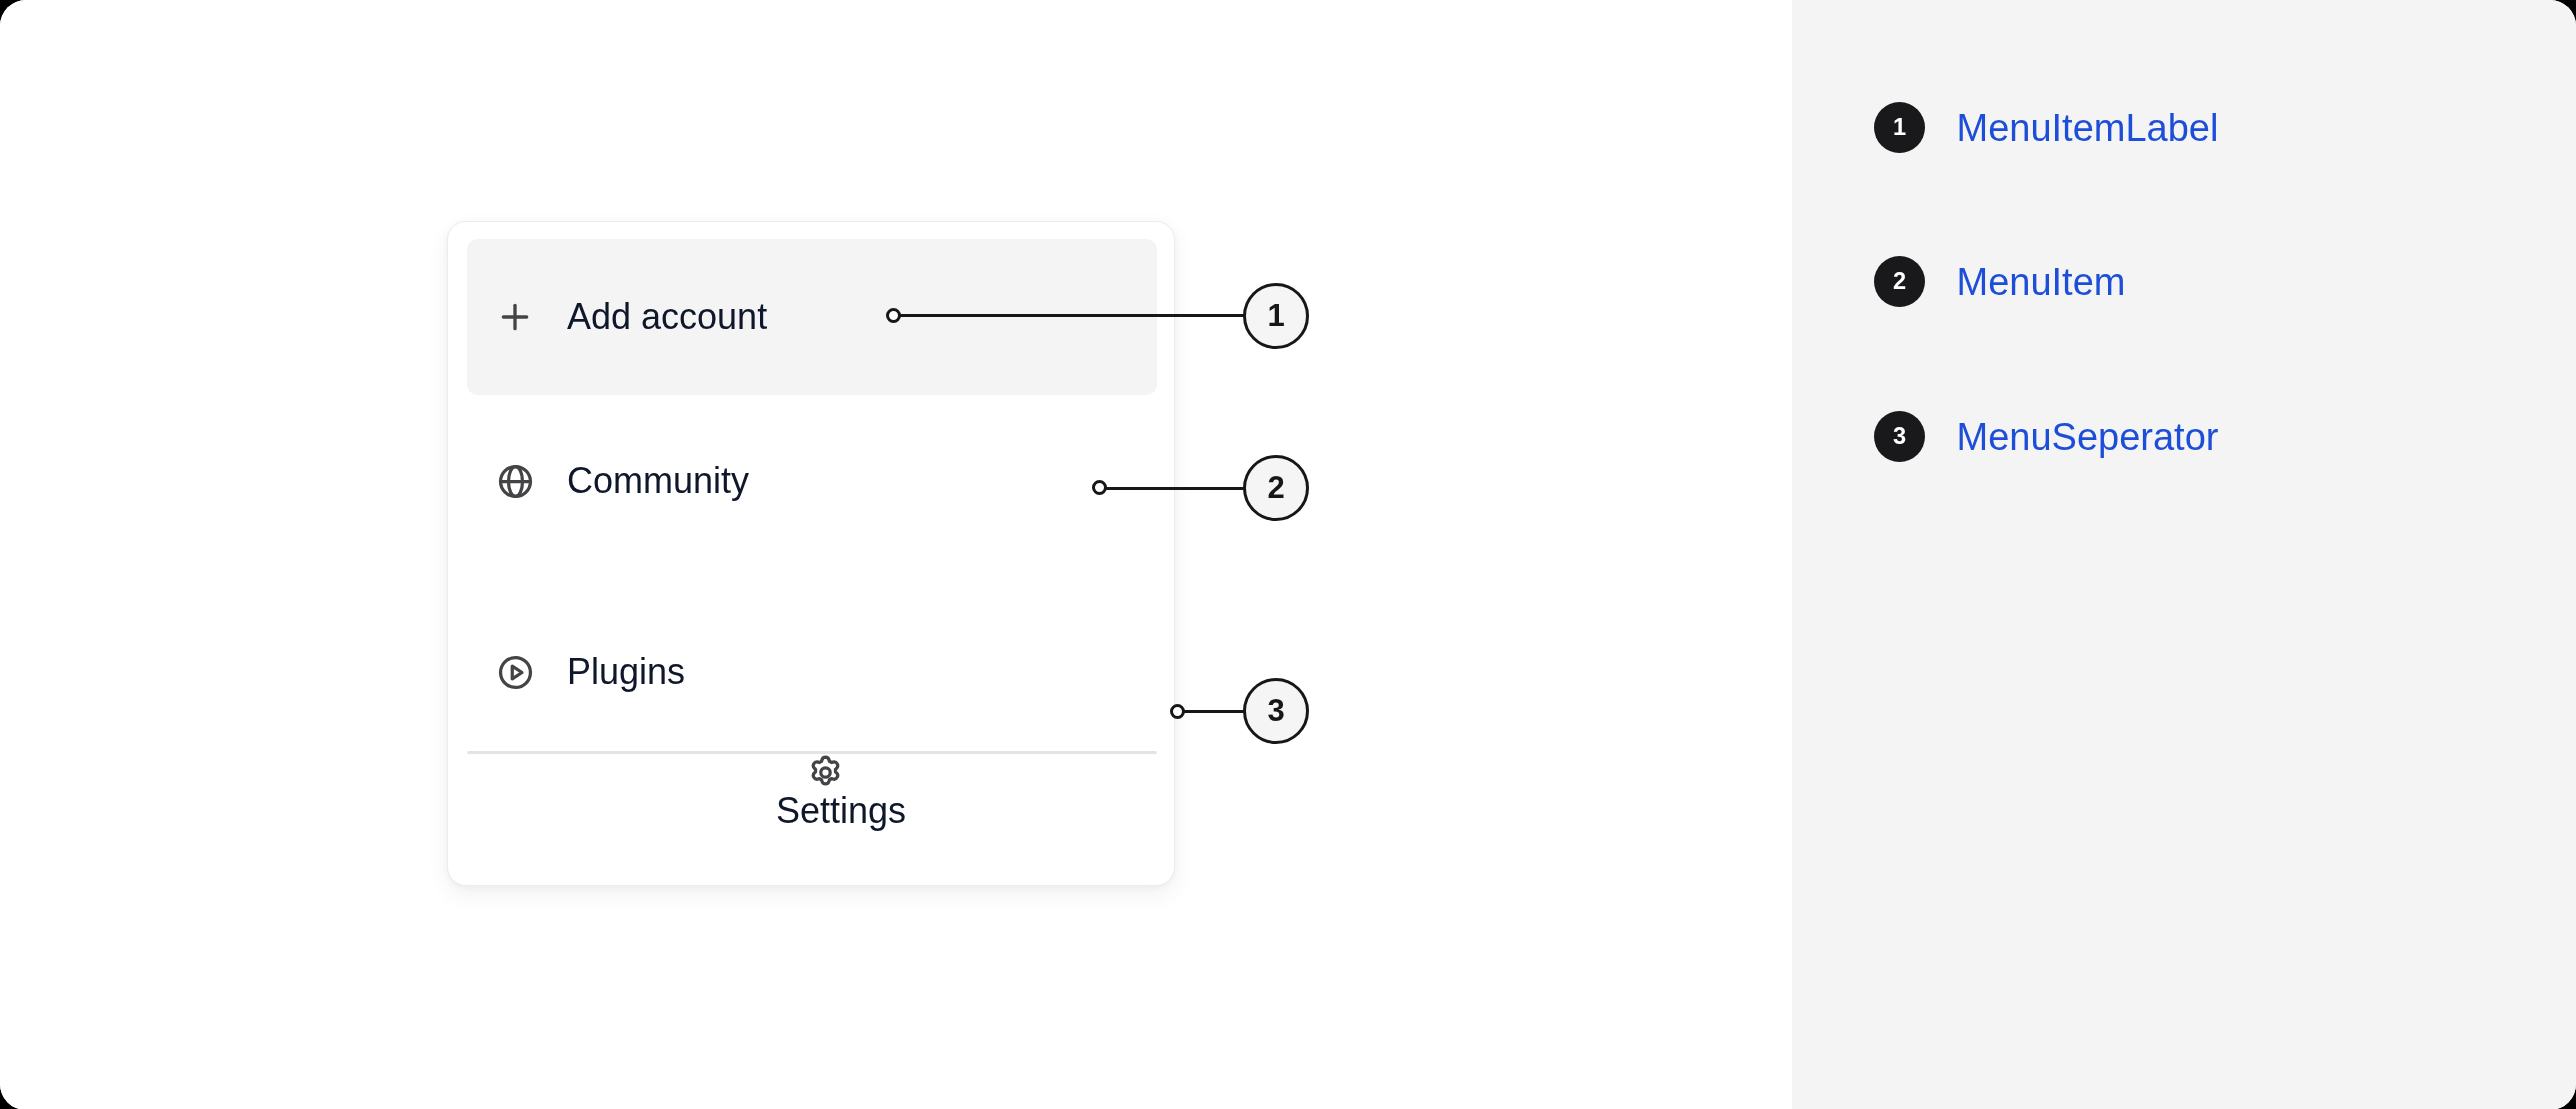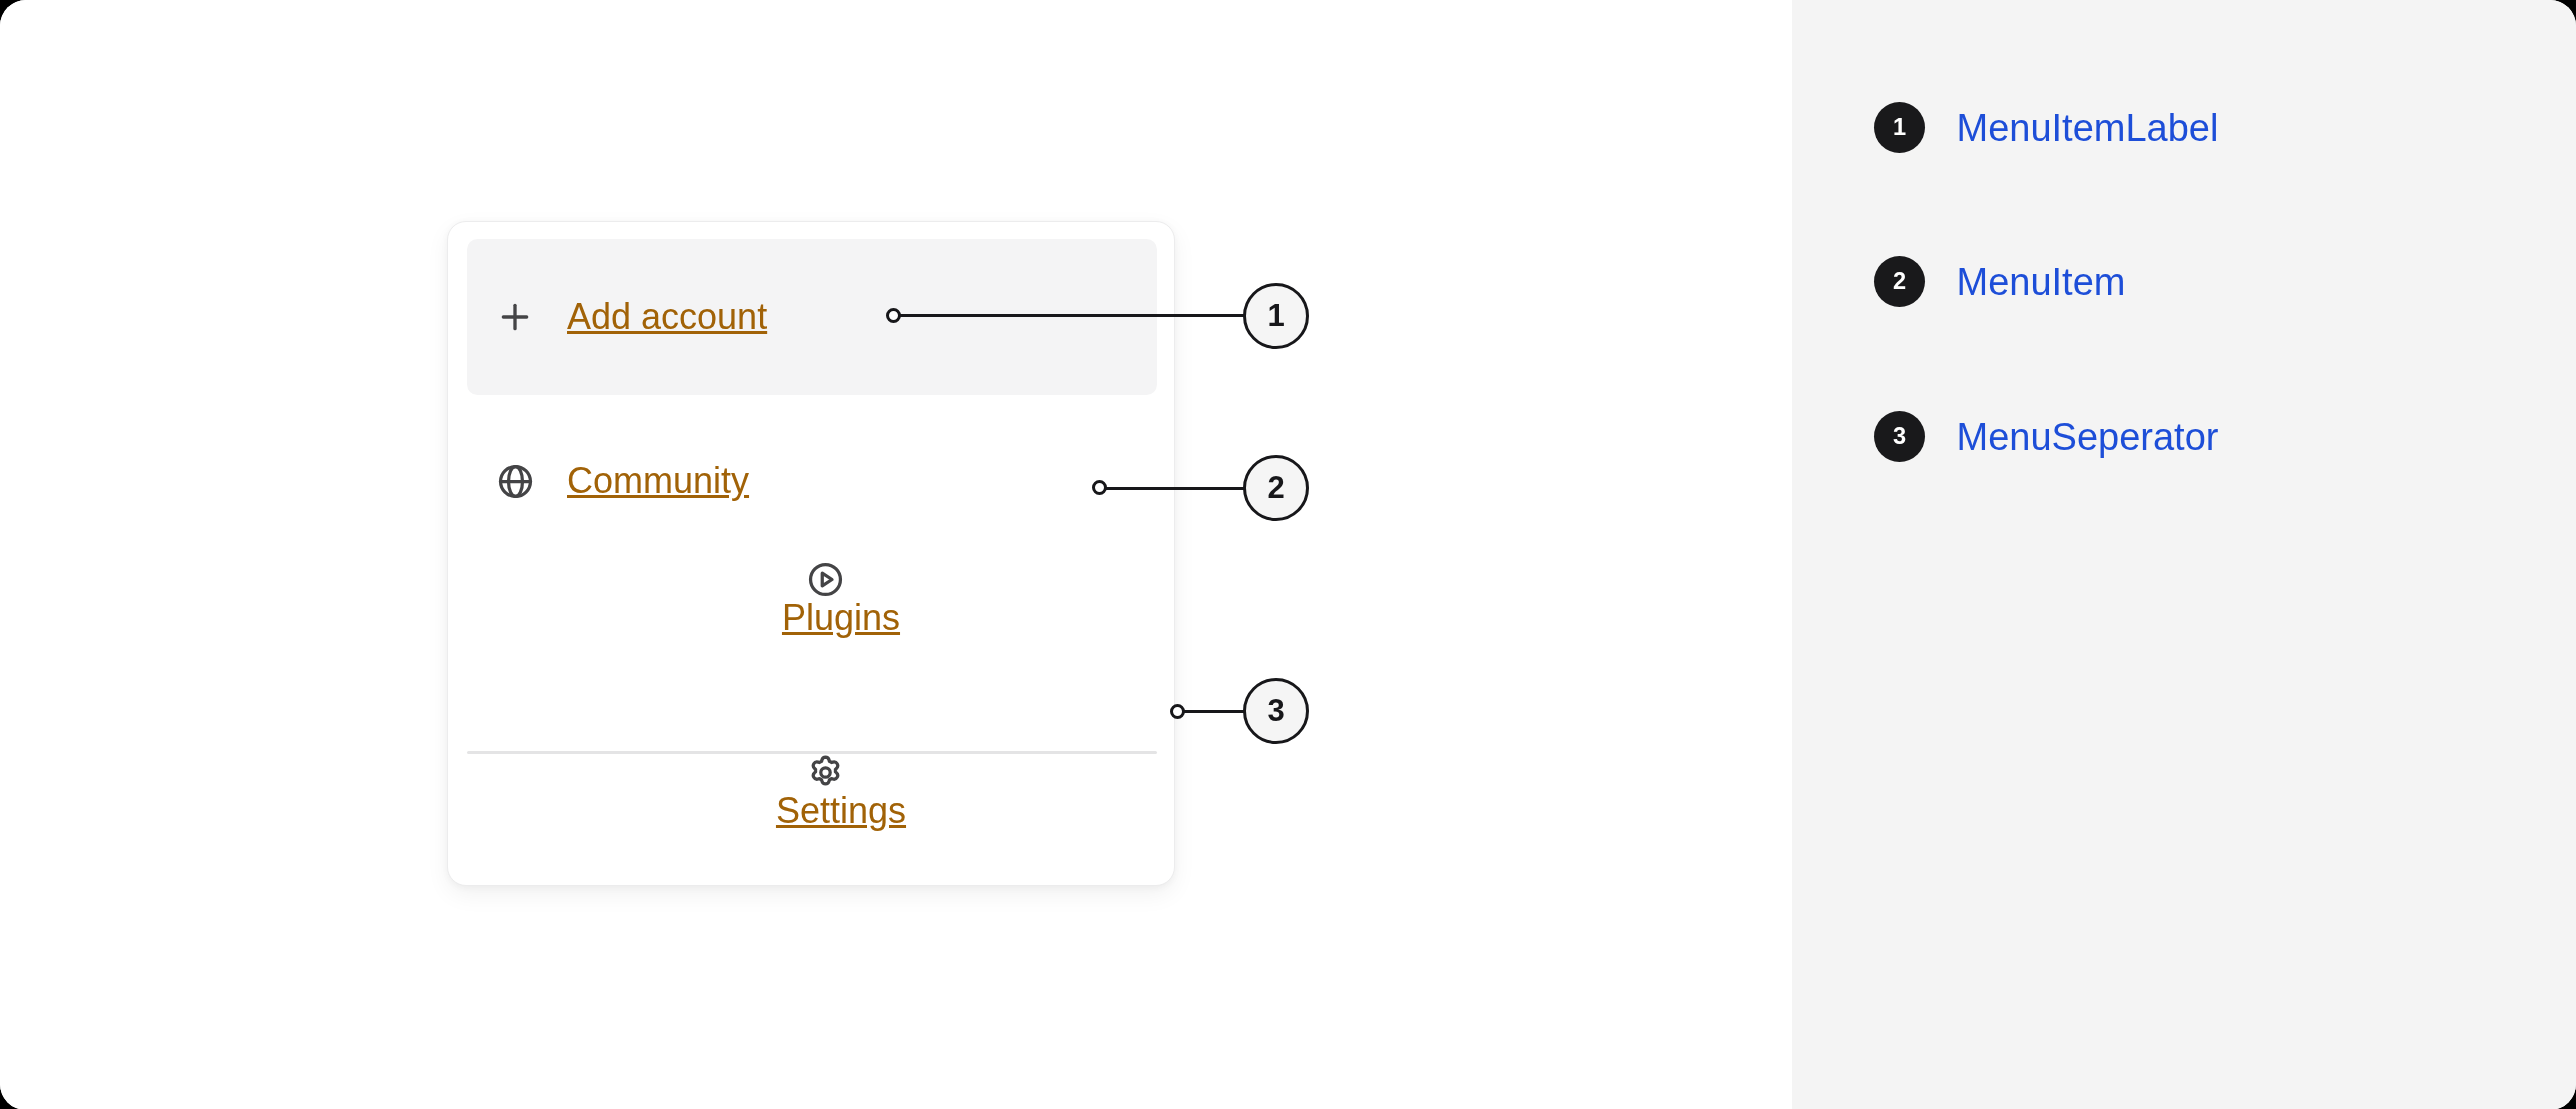--- a/index.html
+++ b/index.html
@@ -102,24 +102,23 @@
     height: 42px;
     flex: 0 0 auto;
     display: flex;
     align-items: center;
     justify-content: center;
     color: #444446;
   }
   .menu-label {
     margin-left: 31px;
     font-size: 36px;
-    color: #a16207;
+    color: #0f172a;
     line-height: 1;
     white-space: nowrap;
-    text-decoration: underline;
   }
   #menu-separator {
     position: absolute;
     left: 19px;
     top: 529px;
     width: 690px;
     height: 2.6px;
     background: #e4e4e5;
     border-radius: 1.8px;
   }
@@ -178,21 +177,21 @@
         <span class="menu-icon">
           <svg width="39" height="39" viewBox="0 0 24 24" fill="none" stroke="currentColor" stroke-width="2" stroke-linecap="round" stroke-linejoin="round">
             <circle cx="12" cy="12" r="9.2"></circle>
             <line x1="2.8" y1="12" x2="21.2" y2="12"></line>
             <ellipse cx="12" cy="12" rx="4.3" ry="9.2"></ellipse>
           </svg>
         </span>
         <span class="menu-label">Community</span>
       </div>
 
-      <div class="menu-item" style="top:336px;flex-direction:column;">
+      <div class="menu-item" style="top:372px;">
         <span class="menu-icon">
           <svg width="39" height="39" viewBox="0 0 24 24" fill="none" stroke="currentColor" stroke-width="2" stroke-linecap="round" stroke-linejoin="round">
             <circle cx="12" cy="12" r="9.2"></circle>
             <path d="M10 8.1 L16 12 L10 15.9 Z"></path>
           </svg>
         </span>
         <span class="menu-label">Plugins</span>
       </div>
 
       <div id="menu-separator"></div>

